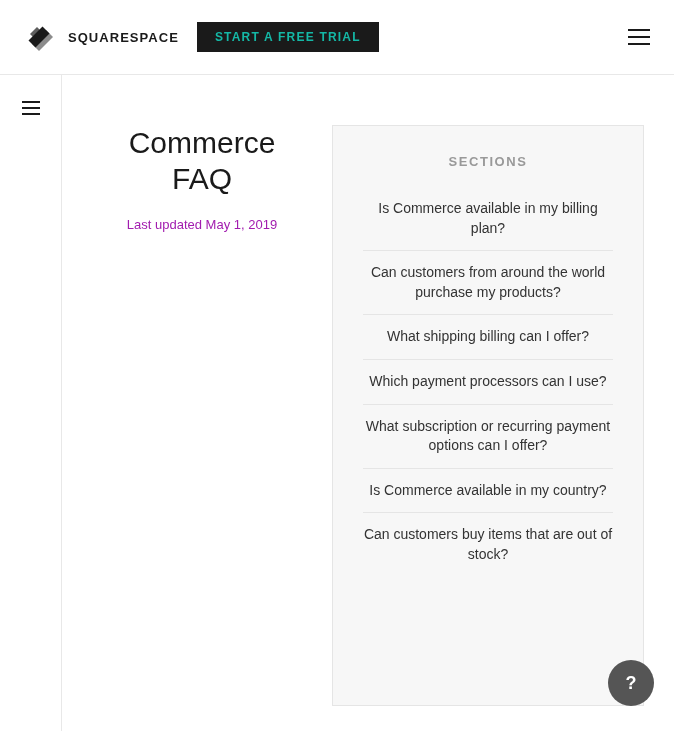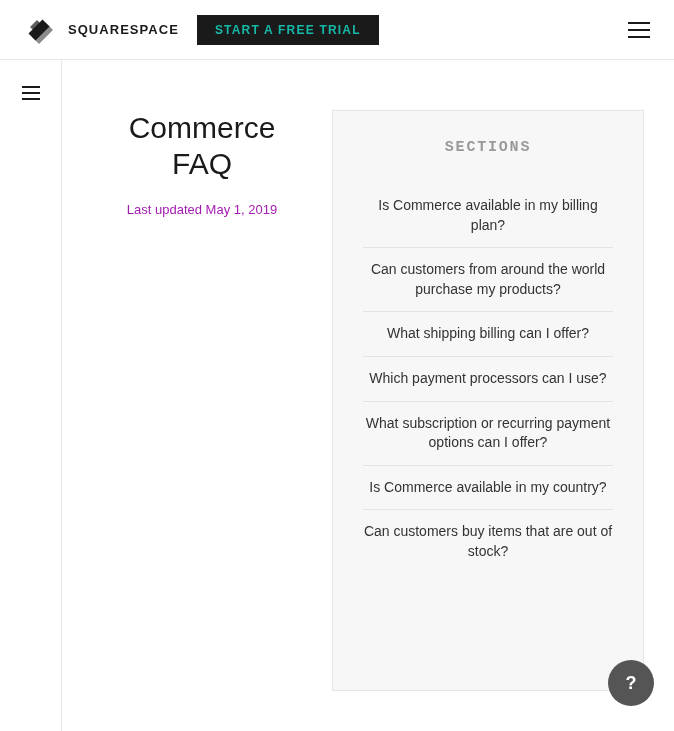--- a/index.html
+++ b/index.html
@@ -16,21 +16,21 @@
       min-height: 731px;
       overflow-x: hidden;
     }
 
     
     .header {
       display: flex;
       align-items: center;
       justify-content: space-between;
       padding: 0 20px;
-      height: 60px;
+      height: 75px;
       background: #fff;
       border-bottom: 1px solid #e8e8e8;
     }
 
     .header-left {
       display: flex;
       align-items: center;
       gap: 18px;
     }
 
@@ -151,27 +151,26 @@
 
     
     .sections-panel {
       flex: 1;
       background: #f7f7f7;
       border: 1px solid #e5e5e5;
       padding: 28px 30px;
     }
 
     .sections-label {
-      font-size: 15px;
+      font-size: 13px;
       font-weight: 700;
       letter-spacing: 0.12em;
       text-transform: uppercase;
       color: #999;
-      margin-bottom: 28px;
-      font-family: Liberation Mono, monospace;
+      margin-bottom: 18px;
     }
 
     .sections-list {
       list-style: none;
     }
 
     .sections-list li {
       padding: 12px 0;
       border-bottom: 1px solid #e5e5e5;
     }

